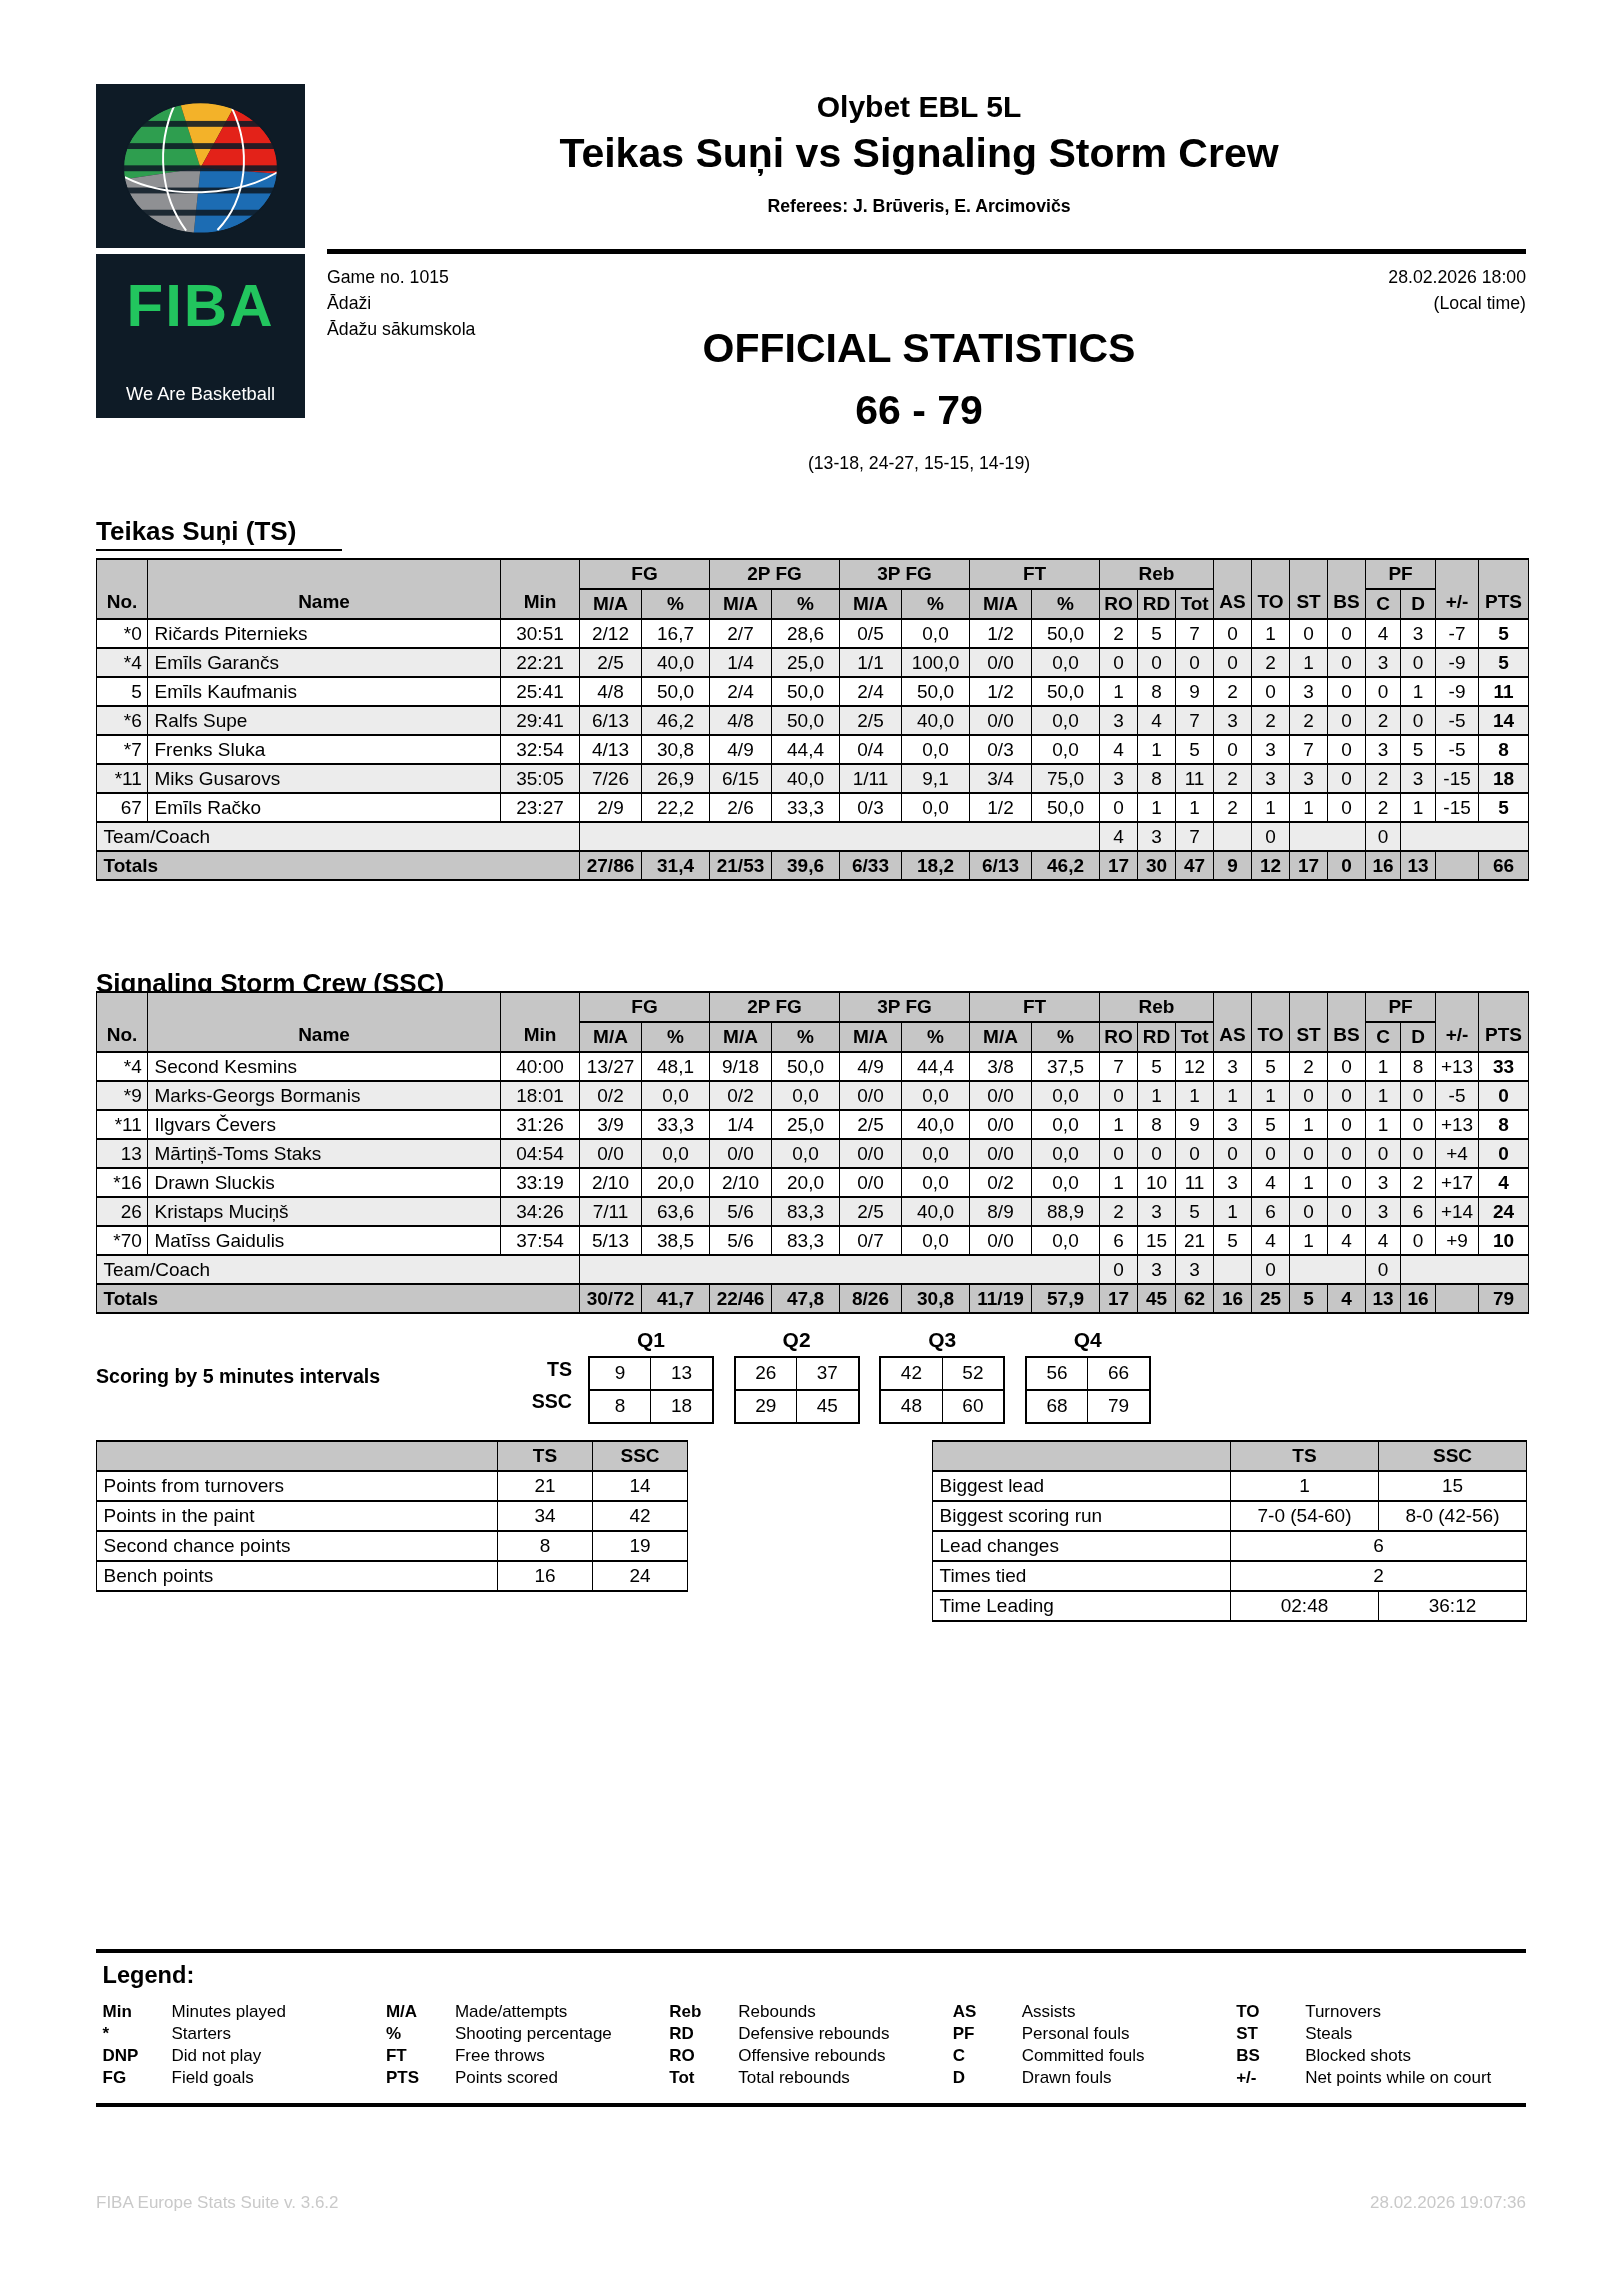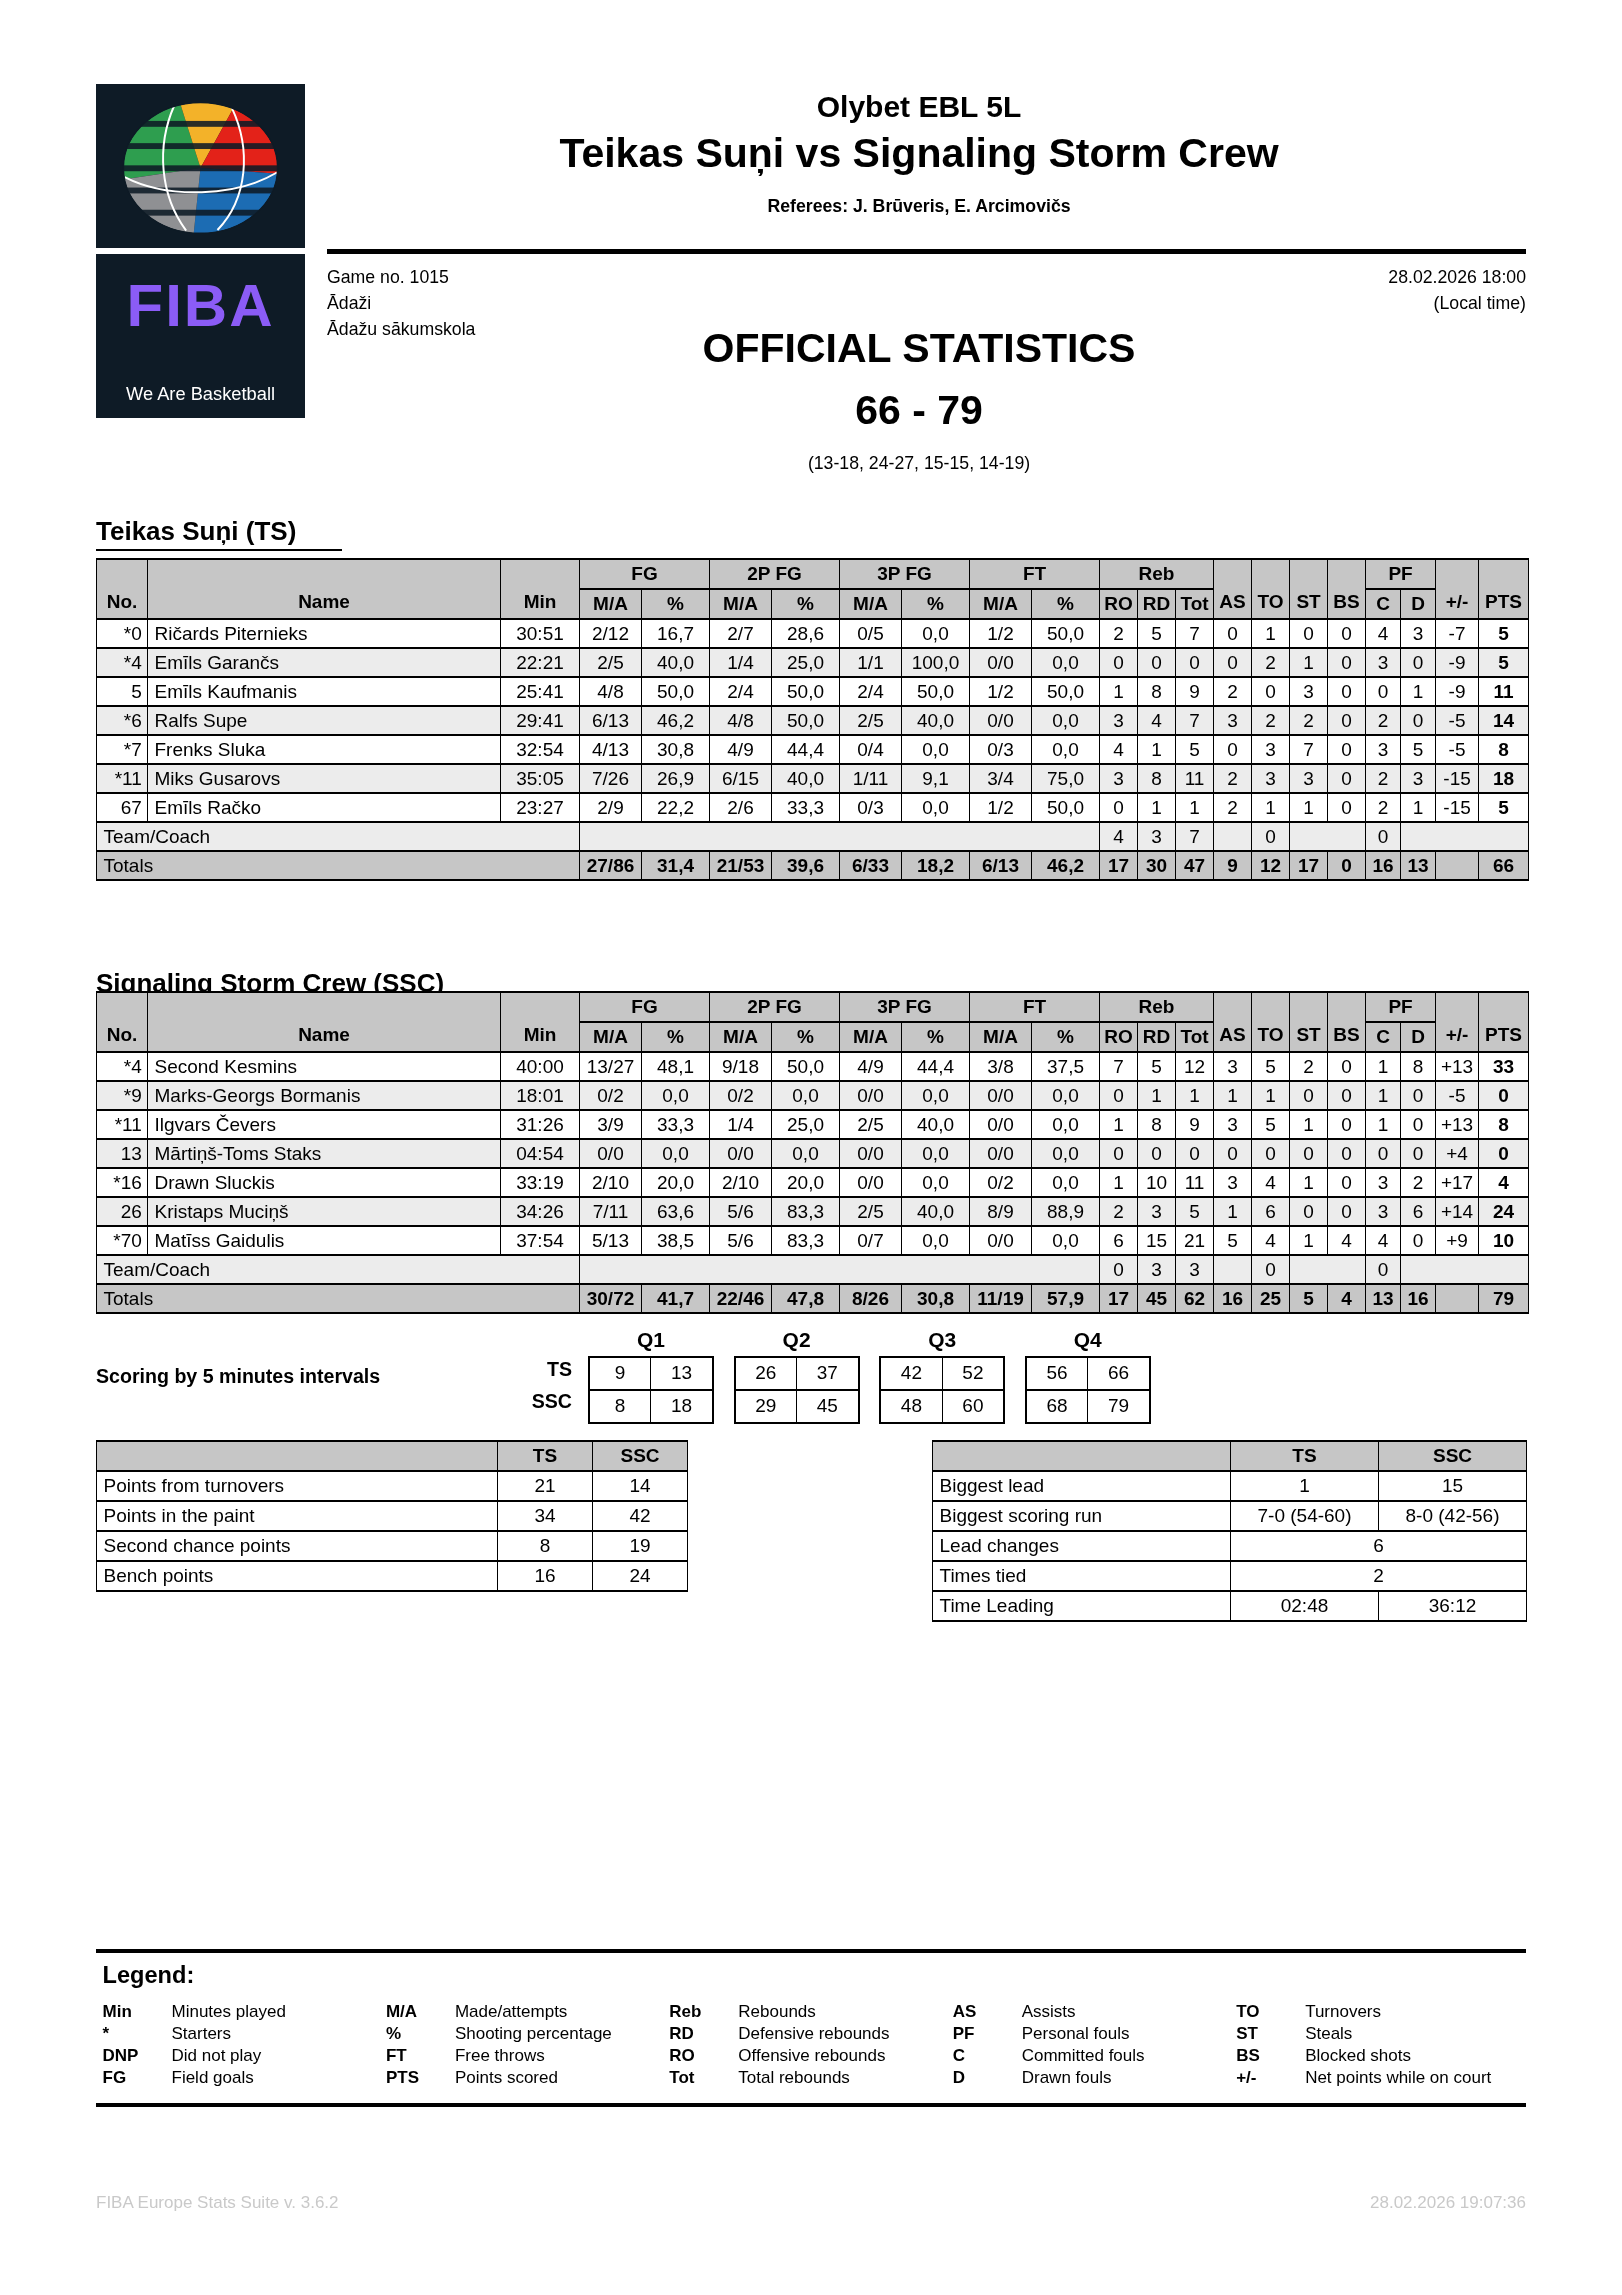--- a/index.html
+++ b/index.html
@@ -7,21 +7,21 @@
     width:1622px;height:2295px;position:relative;background:#ffffff;
     font-family:"Liberation Sans",sans-serif;color:#000;
   }
   .abs{position:absolute;}
 
   
   .logo-ball{left:96px;top:84px;width:209px;height:164px;background:#0e1b26;}
   .logo-fiba{left:96px;top:254px;width:209px;height:164px;background:#0e1b26;
     display:flex;flex-direction:column;align-items:center;justify-content:space-between;
     padding:22px 0 13px 0;box-sizing:border-box;}
-  .fiba-word{color:#8b5cf6;font-weight:bold;font-size:60px;letter-spacing:2px;line-height:1;}
+  .fiba-word{color:#22c55e;font-weight:bold;font-size:60px;letter-spacing:2px;line-height:1;}
   .fiba-tag{color:#fff;font-size:18.3px;}
 
   
   .hdr-center{left:306px;width:1226px;text-align:center;}
   .league{top:90px;font-size:30px;font-weight:bold;}
   .match-title{top:130px;font-size:41px;font-weight:bold;}
   .referees{top:196px;font-size:17.7px;font-weight:bold;}
   .hrule{left:327px;top:249px;width:1199px;height:4.6px;background:#000;}
   .ginfo{top:264px;left:327px;width:1199px;font-size:17.7px;line-height:26px;}
   .ginfo .gleft{float:left;text-align:left;}
@@ -44,21 +44,21 @@
     padding:0 1.3px;box-sizing:border-box;height:29px;
   }
   .stats thead th{background:#c6c6c6;font-weight:bold;height:30px;}
   .stats thead th[rowspan]{vertical-align:bottom;padding-bottom:5.2px;}
   .stats tbody tr:nth-child(even){background:#ececec;}
   .stats td.c-name{text-align:left;padding-left:6.5px;}
   .stats td.c-no{text-align:right;padding-right:5.2px;}
   .stats td.c-pts{font-weight:bold;}
   .stats td.c-label{text-align:left;padding-left:6.5px;font-weight:normal;}
   .stats tr.totals-row td{background:#c6c6c6;font-weight:bold;}
-  .stats tr.totals-row td.c-label{font-weight:normal;}
+  .stats tr.totals-row td.c-label{font-weight:bold;}
   .t1{left:96px;top:558px;}
   .t2{left:96px;top:991px;}
 
   
   .int-label{left:96px;top:1365px;font-size:19.6px;font-weight:bold;}
   .int-team{width:75px;text-align:right;font-size:19.6px;font-weight:bold;}
   .int-ts{left:497px;top:1358px;}
   .int-ssc{left:497px;top:1390px;}
   .int-grids{left:588px;top:1328px;display:flex;gap:19.6px;}
   .qblock{width:126px;}

